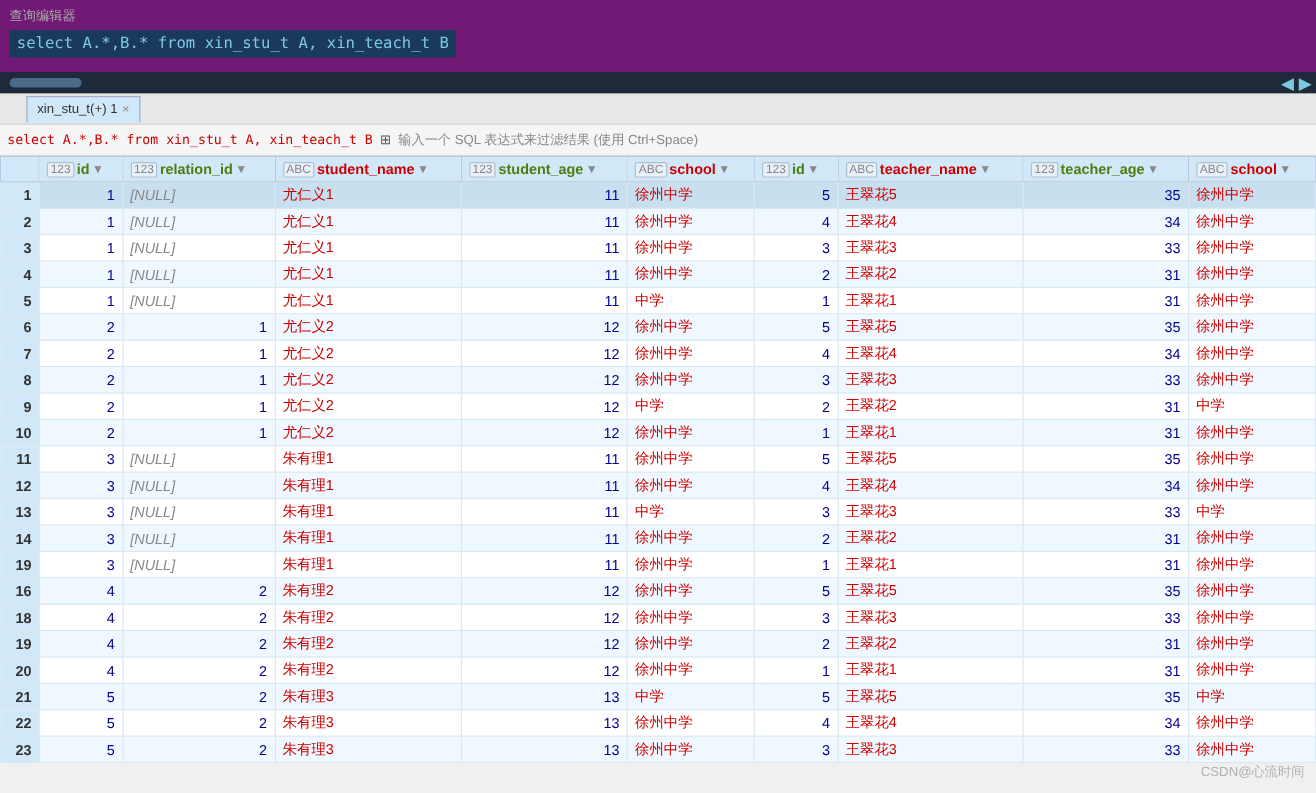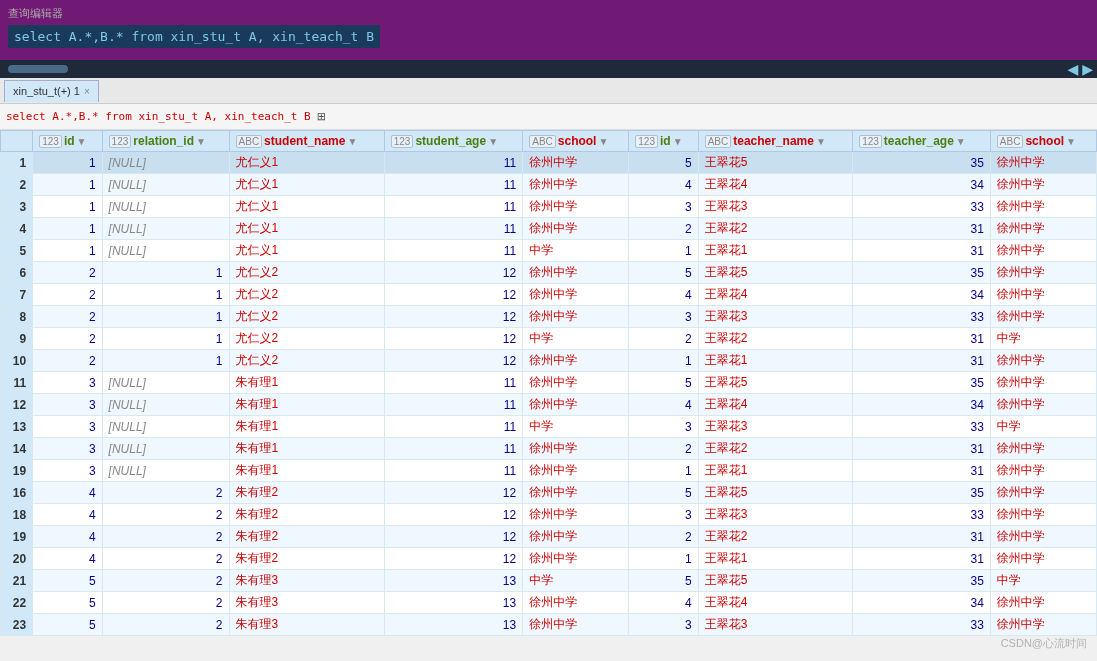--- a/index.html
+++ b/index.html
@@ -43,21 +43,21 @@
       color: #7ec8e3;
       font-size: 14px;
       margin-left: auto;
     }
 
     .tab-bar {
       background: #e8e8e8;
       display: flex;
       align-items: center;
       border-bottom: 1px solid #ccc;
-      padding: 0 4px;
+      padding: 0 22px;
       height: 26px;
     }
     .tab {
       background: #d0e8f8;
       border: 1px solid #aac;
       border-bottom: none;
       padding: 2px 8px;
       font-size: 11px;
       color: #333;
       display: flex;
@@ -169,20 +169,21 @@
 <div class="tab-bar">
   <div class="tab">
     <span>xin_stu_t(+) 1</span>
     <span class="close">×</span>
   </div>
 </div>
 
 <div class="filter-bar">
   <span class="sql-text">select A.*,B.* from xin_stu_t A, xin_teach_t B</span>
   <span>⊞</span>
+  <span class="hint">输入一个 SQL 表达式来过滤结果 (使用 Ctrl+Space)</span>
 </div>
 
 <div class="table-wrapper">
   <table>
     <thead>
       <tr id="header-row">
         <th></th>
       <th>
             <div class="col-header">
     <span class="type-badge">123</span>

